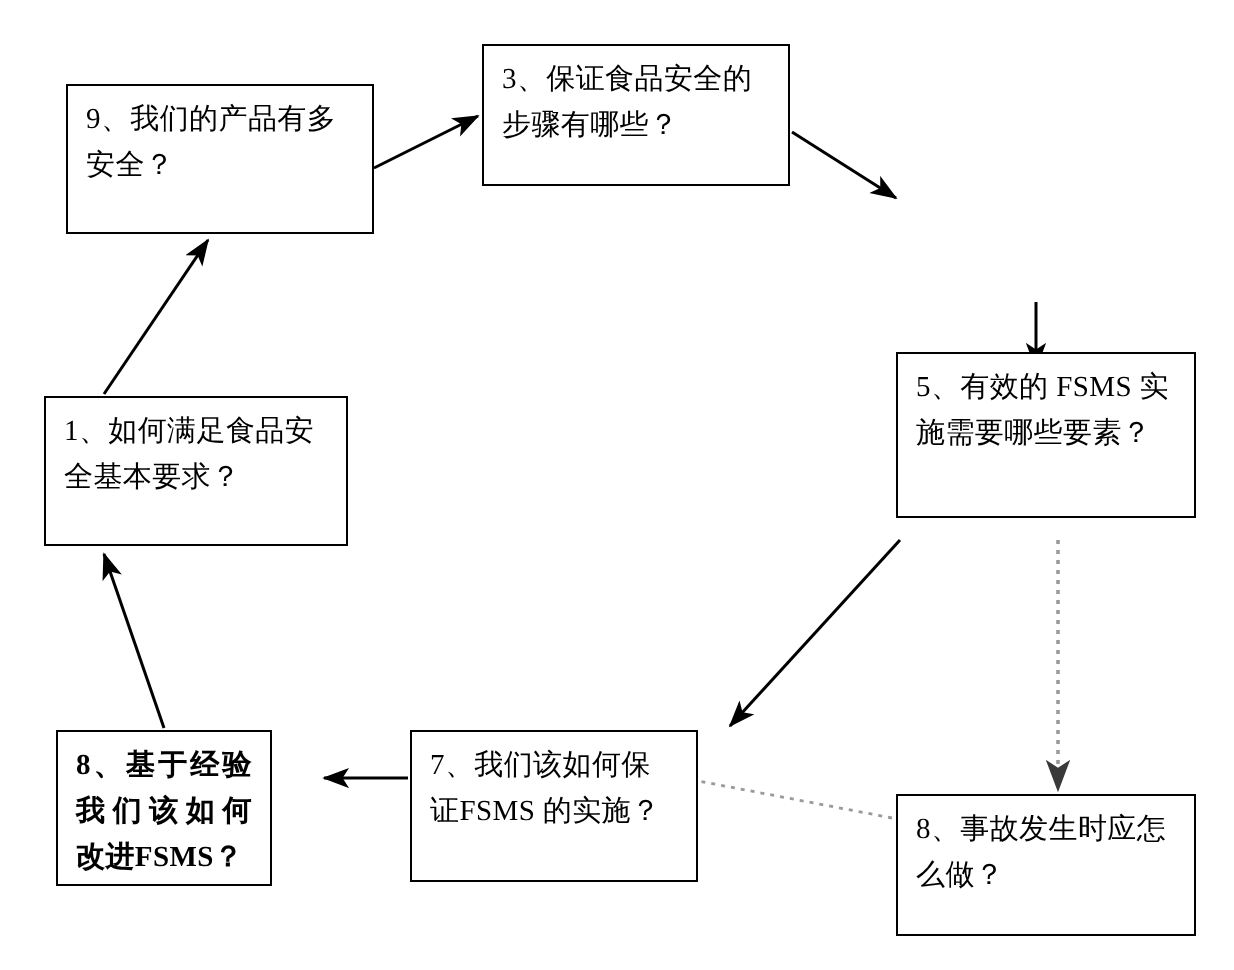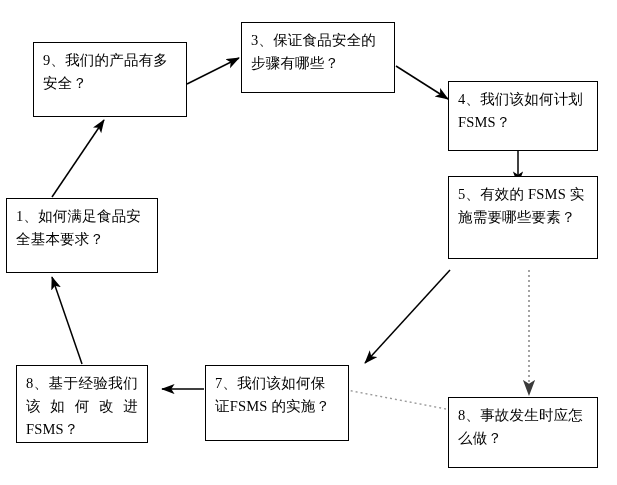--- a/index.html
+++ b/index.html
@@ -44,22 +44,22 @@
     text-align-last: left;
     text-justify: inter-character;
   }
   
   #node-2 { left: 33px;  top: 42px;  width: 154px; height: 75px; }
   #node-3 { left: 241px; top: 22px;  width: 154px; height: 71px; }
   #node-4 { left: 448px; top: 81px;  width: 150px; height: 70px; }
   #node-5 { left: 448px; top: 176px; width: 150px; height: 83px; }
   #node-6 { left: 448px; top: 397px; width: 150px; height: 71px; }
   #node-7 { left: 205px; top: 365px; width: 144px; height: 76px; }
-  #node-8 { left: 16px;  top: 365px; width: 132px; height: 78px; }
-  #node-1 { left: 6px;  top: 198px; width: 152px; height: 75px; }
+  #node-8 { left: 28px;  top: 365px; width: 108px; height: 78px; font-weight: bold; }
+  #node-1 { left: 22px;  top: 198px; width: 152px; height: 75px; }
 </style>
 </head>
 <body>
 
 <div id="canvas">
 
   <svg class="arrow-layer" viewBox="0 0 617 485" width="617" height="485" xmlns="http://www.w3.org/2000/svg">
     <defs>
       <marker id="ah-solid" markerWidth="10" markerHeight="10" refX="8.4" refY="3.4" orient="auto" markerUnits="strokeWidth">
         <path d="M0,0 L9,3.4 L0,6.8 L2.2,3.4 z" fill="#000000"></path>
@@ -89,23 +89,20 @@
   </svg>
 
   <div class="node" id="node-2">
     <span class="txt">9、我们的产品有多安全？</span>
   </div>
 
   <div class="node" id="node-3">
     <span class="txt">3、保证食品安全的步骤有哪些？</span>
   </div>
 
-  <div class="node" id="node-4">
-    <span class="txt">4、我们该如何计划 FSMS？</span>
-  </div>
 
   <div class="node" id="node-5">
     <span class="txt">5、有效的 FSMS 实施需要哪些要素？</span>
   </div>
 
   <div class="node" id="node-6">
     <span class="txt">8、事故发生时应怎么做？</span>
   </div>
 
   <div class="node" id="node-7">

